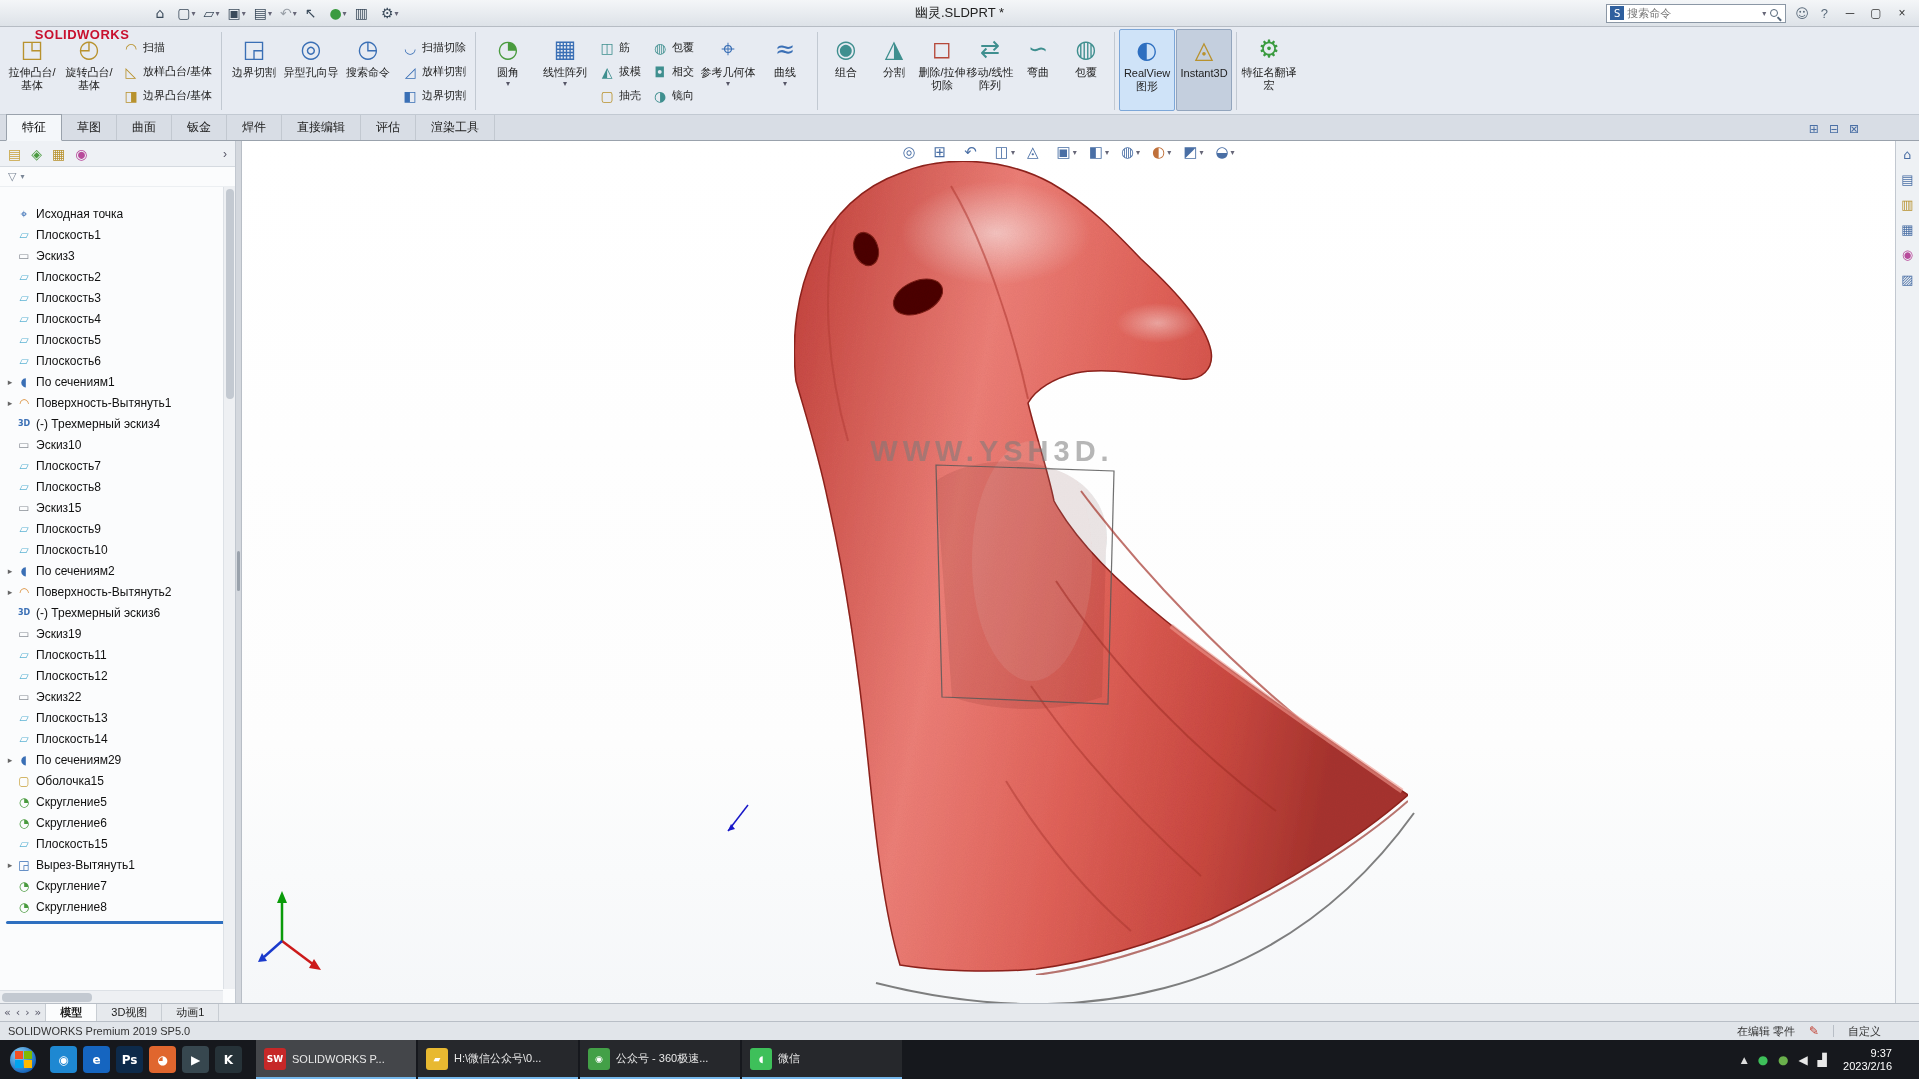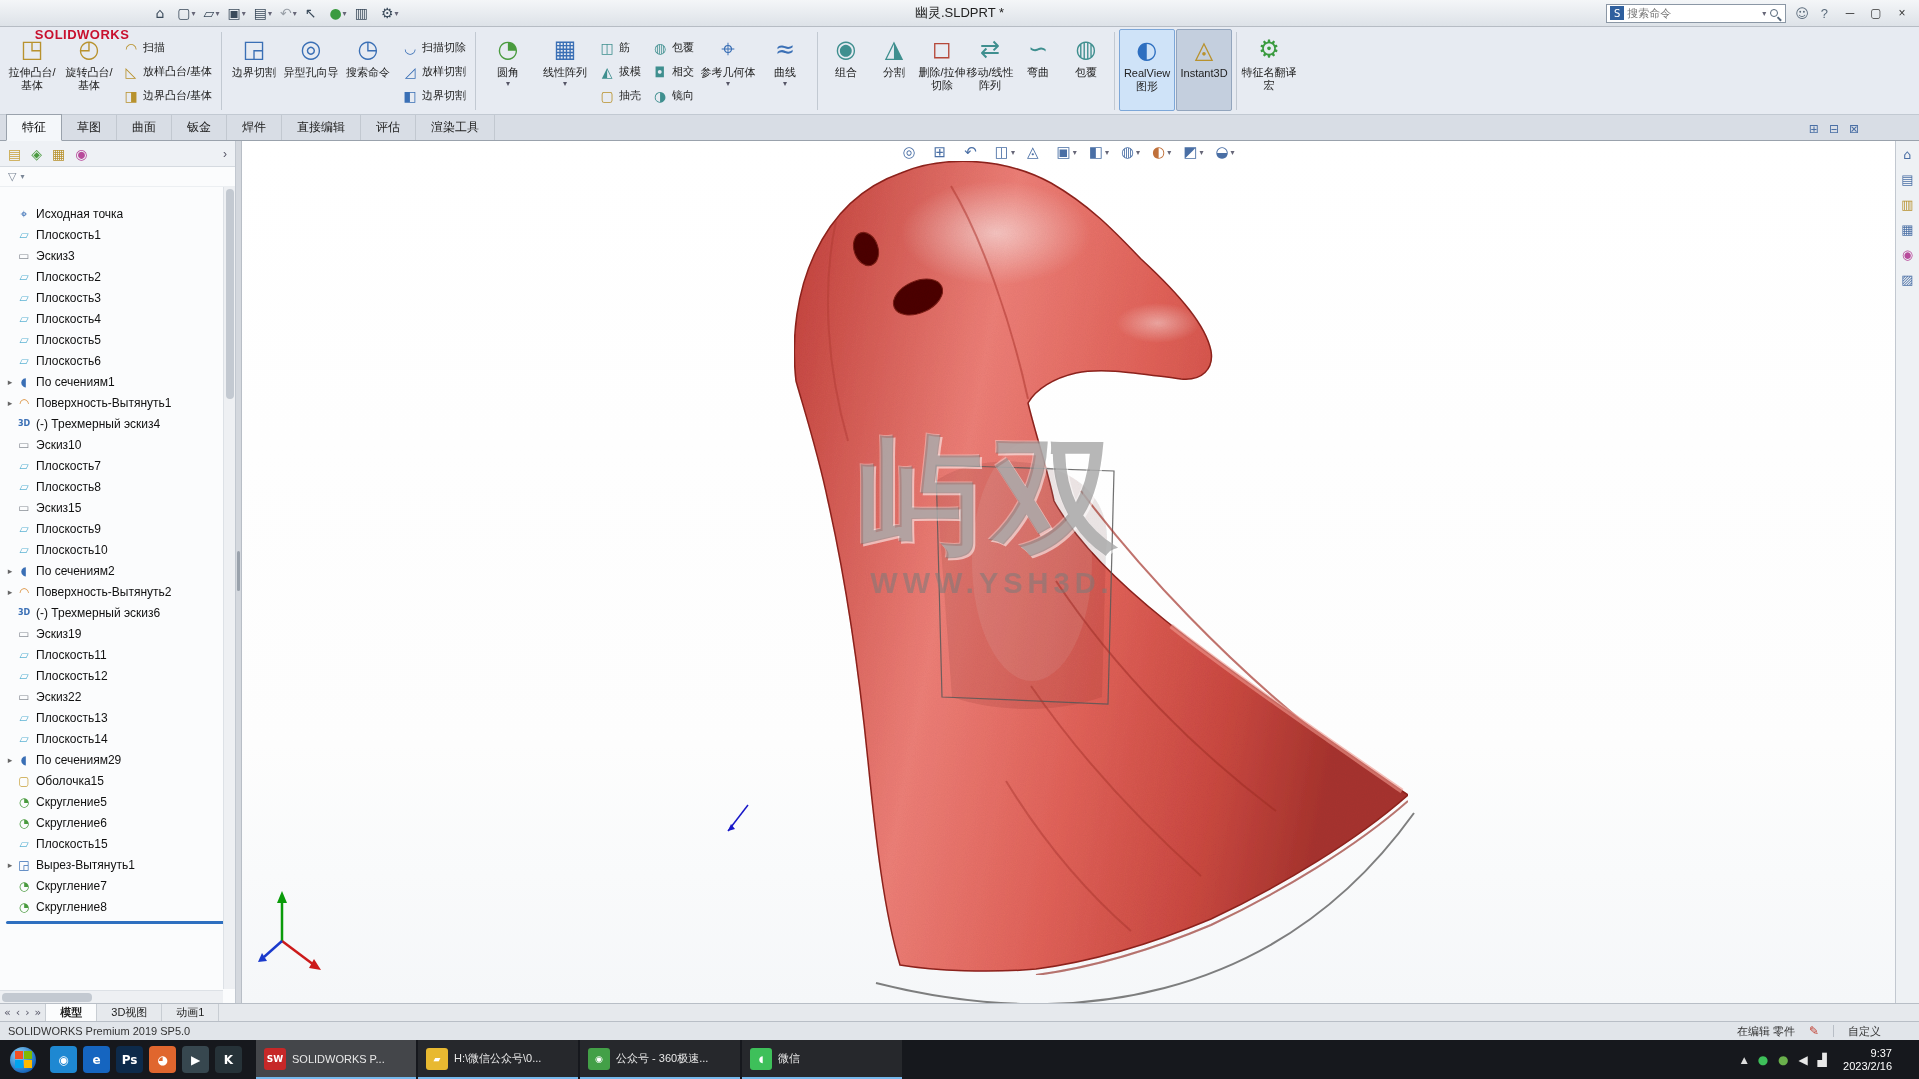--- a/index.html
+++ b/index.html
@@ -670,21 +670,20 @@
           <span class="g ico" style="color: rgb(74, 111, 165);">◩</span>
           <span class="dd ico">▾</span>
         </div>
         <div class="hbtn">
           <span class="g ico" style="color: rgb(74, 111, 165);">◒</span>
           <span class="dd ico">▾</span>
         </div>
     </div>
 
     <div class="wm">
-      <div class="wm-1">屿双</div>
       <div class="wm-2">WWW.YSH3D.</div>
     </div>
   </div>
 
   <div class="rstrip">
     <span class="rs-ico ico" style="color: rgb(74, 111, 165);">⌂</span>
       <span class="rs-ico ico" style="color: rgb(74, 111, 165);">▤</span>
       <span class="rs-ico ico" style="color: rgb(184, 146, 46);">▥</span>
       <span class="rs-ico ico" style="color: rgb(74, 111, 165);">▦</span>
       <span class="rs-ico ico" style="color: rgb(184, 74, 155);">◉</span>

